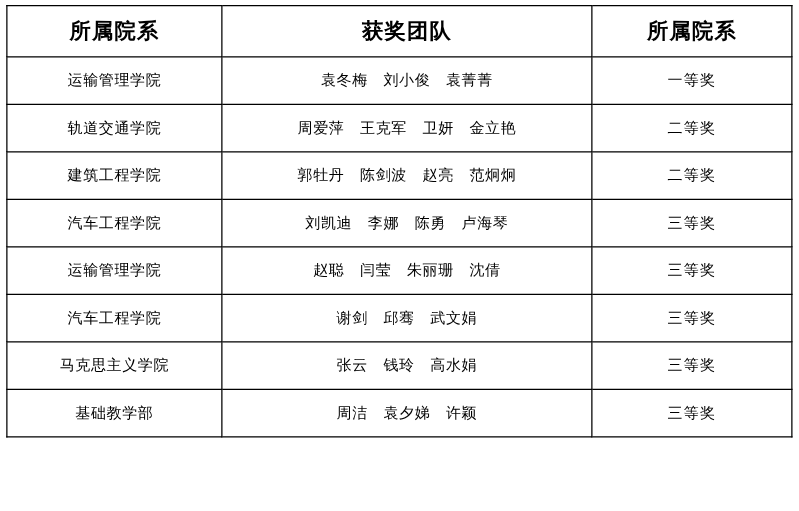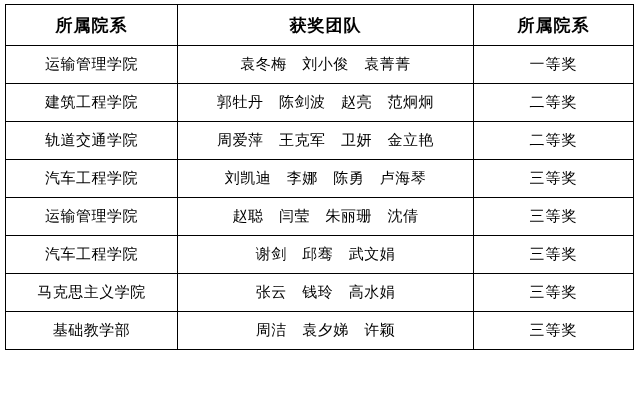--- a/index.html
+++ b/index.html
@@ -44,21 +44,21 @@
     overflow: hidden;
   }
   table.award-table thead th {
     height: 40px;
     line-height: 40px;
     font-size: 17px;
     font-weight: bold;
     letter-spacing: 1px;
   }
   table.award-table tbody td {
-    font-size: 15px;
+    font-size: 12px;
     font-family: Liberation Serif, serif;
   }
   td.cell-dept {
     letter-spacing: 0.5px;
   }
   td.cell-team {
     letter-spacing: 0.5px;
   }
   td.cell-level {
     letter-spacing: 1px;
@@ -81,27 +81,27 @@
         <th>所属院系</th>
       </tr>
     </thead>
     <tbody>
       <tr>
         <td class="cell-dept">运输管理学院</td>
         <td class="cell-team">袁冬梅　刘小俊　袁菁菁</td>
         <td class="cell-level">一等奖</td>
       </tr>
       <tr>
-        <td class="cell-dept">建筑工程学院</td>
-        <td class="cell-team">郭牡丹　陈剑波　赵亮　范炯炯</td>
+        <td class="cell-dept">轨道交通学院</td>
+        <td class="cell-team">周爱萍　王克军　卫妍　金立艳</td>
         <td class="cell-level">二等奖</td>
       </tr>
       <tr>
-        <td class="cell-dept">轨道交通学院</td>
-        <td class="cell-team">周爱萍　王克军　卫妍　金立艳</td>
+        <td class="cell-dept">建筑工程学院</td>
+        <td class="cell-team">郭牡丹　陈剑波　赵亮　范炯炯</td>
         <td class="cell-level">二等奖</td>
       </tr>
       <tr>
         <td class="cell-dept">汽车工程学院</td>
         <td class="cell-team">刘凯迪　李娜　陈勇　卢海琴</td>
         <td class="cell-level">三等奖</td>
       </tr>
       <tr>
         <td class="cell-dept">运输管理学院</td>
         <td class="cell-team">赵聪　闫莹　朱丽珊　沈倩</td>

